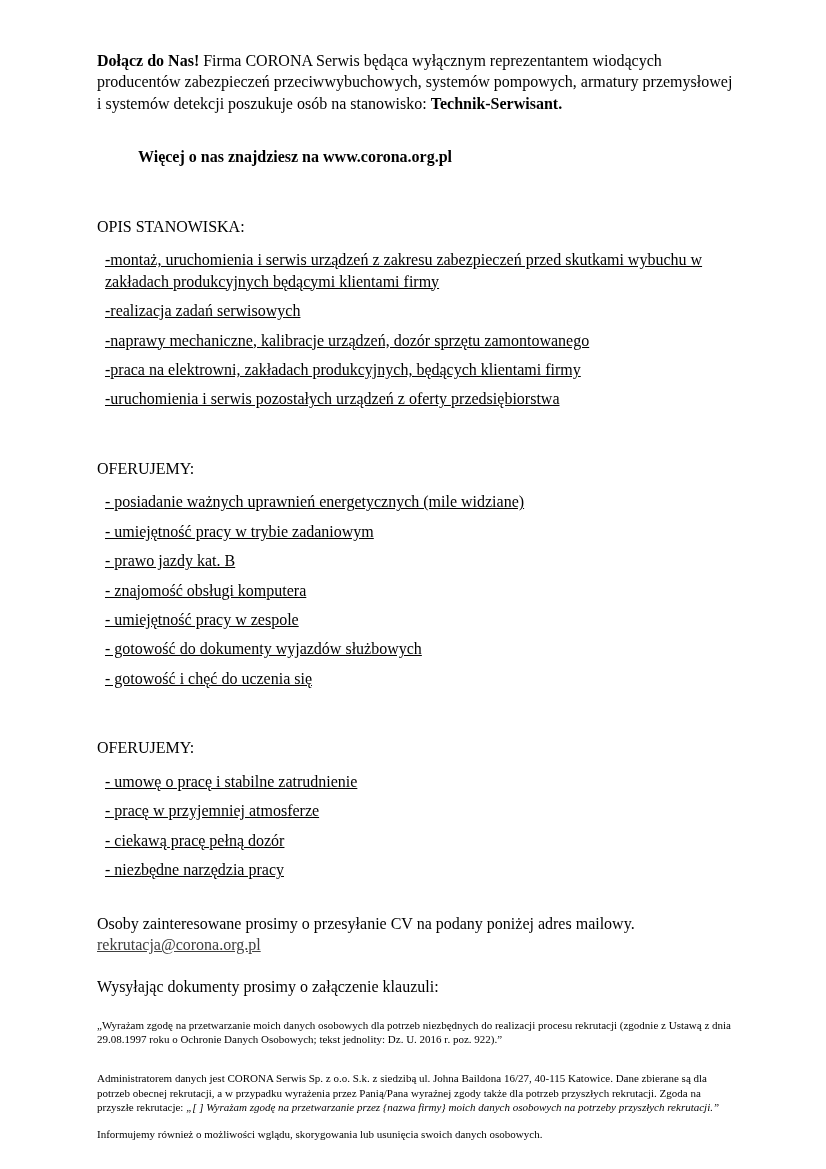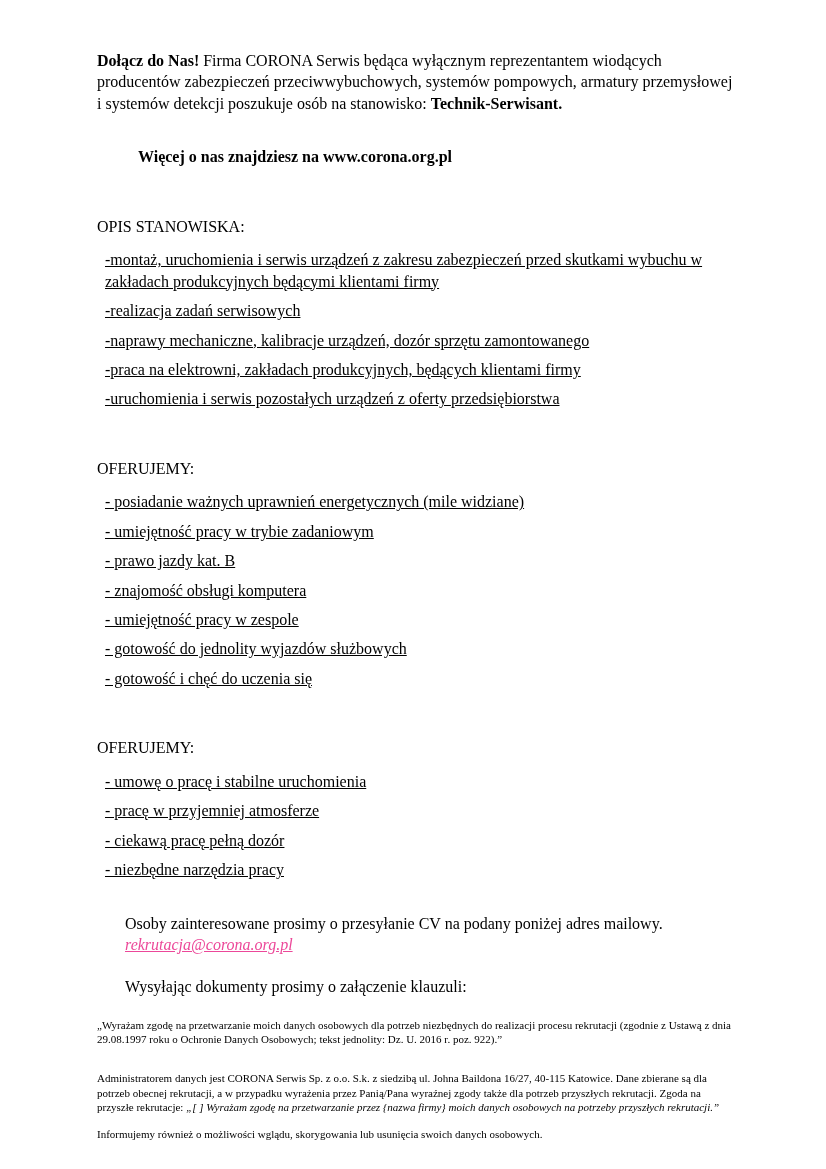--- a/index.html
+++ b/index.html
@@ -32,28 +32,26 @@
   .section-heading {
     margin-top: 48px;
     font-weight: normal;
   }
   .section-list {
     margin-top: 12px;
   }
   .list-line { margin: 8px; text-decoration: underline; }
   .apply-block {
     margin-top: 32px;
-    margin-left: 28px;
   }
   .email-line { margin: 0; }
   a.email-link {
-    color: #ec4899;
+    color: #404040;
     text-decoration: underline;
     cursor: pointer;
-    font-style: italic;
   }
   .attachment-note {
     margin-top: 21px;
   }
   .small-text {
     font-size: 11px;
     line-height: 1.33;
   }
   .consent-clause {
     margin-top: 20px;
@@ -88,27 +86,27 @@
     <p class="list-line">-uruchomienia i serwis pozostałych urządzeń z oferty przedsiębiorstwa</p>
   </div>
 
   <p class="para section-heading">OFERUJEMY:</p>
   <div class="section-list">
     <p class="list-line">- posiadanie ważnych uprawnień energetycznych (mile widziane)</p>
     <p class="list-line">- umiejętność pracy w trybie zadaniowym</p>
     <p class="list-line">- prawo jazdy kat. B</p>
     <p class="list-line">- znajomość obsługi komputera</p>
     <p class="list-line">- umiejętność pracy w zespole</p>
-    <p class="list-line">- gotowość do jednolity wyjazdów służbowych</p>
+    <p class="list-line">- gotowość do dokumenty wyjazdów służbowych</p>
     <p class="list-line">- gotowość i chęć do uczenia się</p>
   </div>
 
   <p class="para section-heading">OFERUJEMY:</p>
   <div class="section-list">
-    <p class="list-line">- umowę o pracę i stabilne uruchomienia</p>
+    <p class="list-line">- umowę o pracę i stabilne zatrudnienie</p>
     <p class="list-line">- pracę w przyjemniej atmosferze</p>
     <p class="list-line">- ciekawą pracę pełną dozór</p>
     <p class="list-line">- niezbędne narzędzia pracy</p>
   </div>
 
   <div class="apply-block">
     <p class="para">Osoby zainteresowane prosimy o przesyłanie CV na podany poniżej adres mailowy.</p>
     <p class="para email-line"><a class="email-link">rekrutacja@corona.org.pl</a></p>
     <p class="para attachment-note">Wysyłając dokumenty prosimy o załączenie klauzuli:</p>
   </div>

